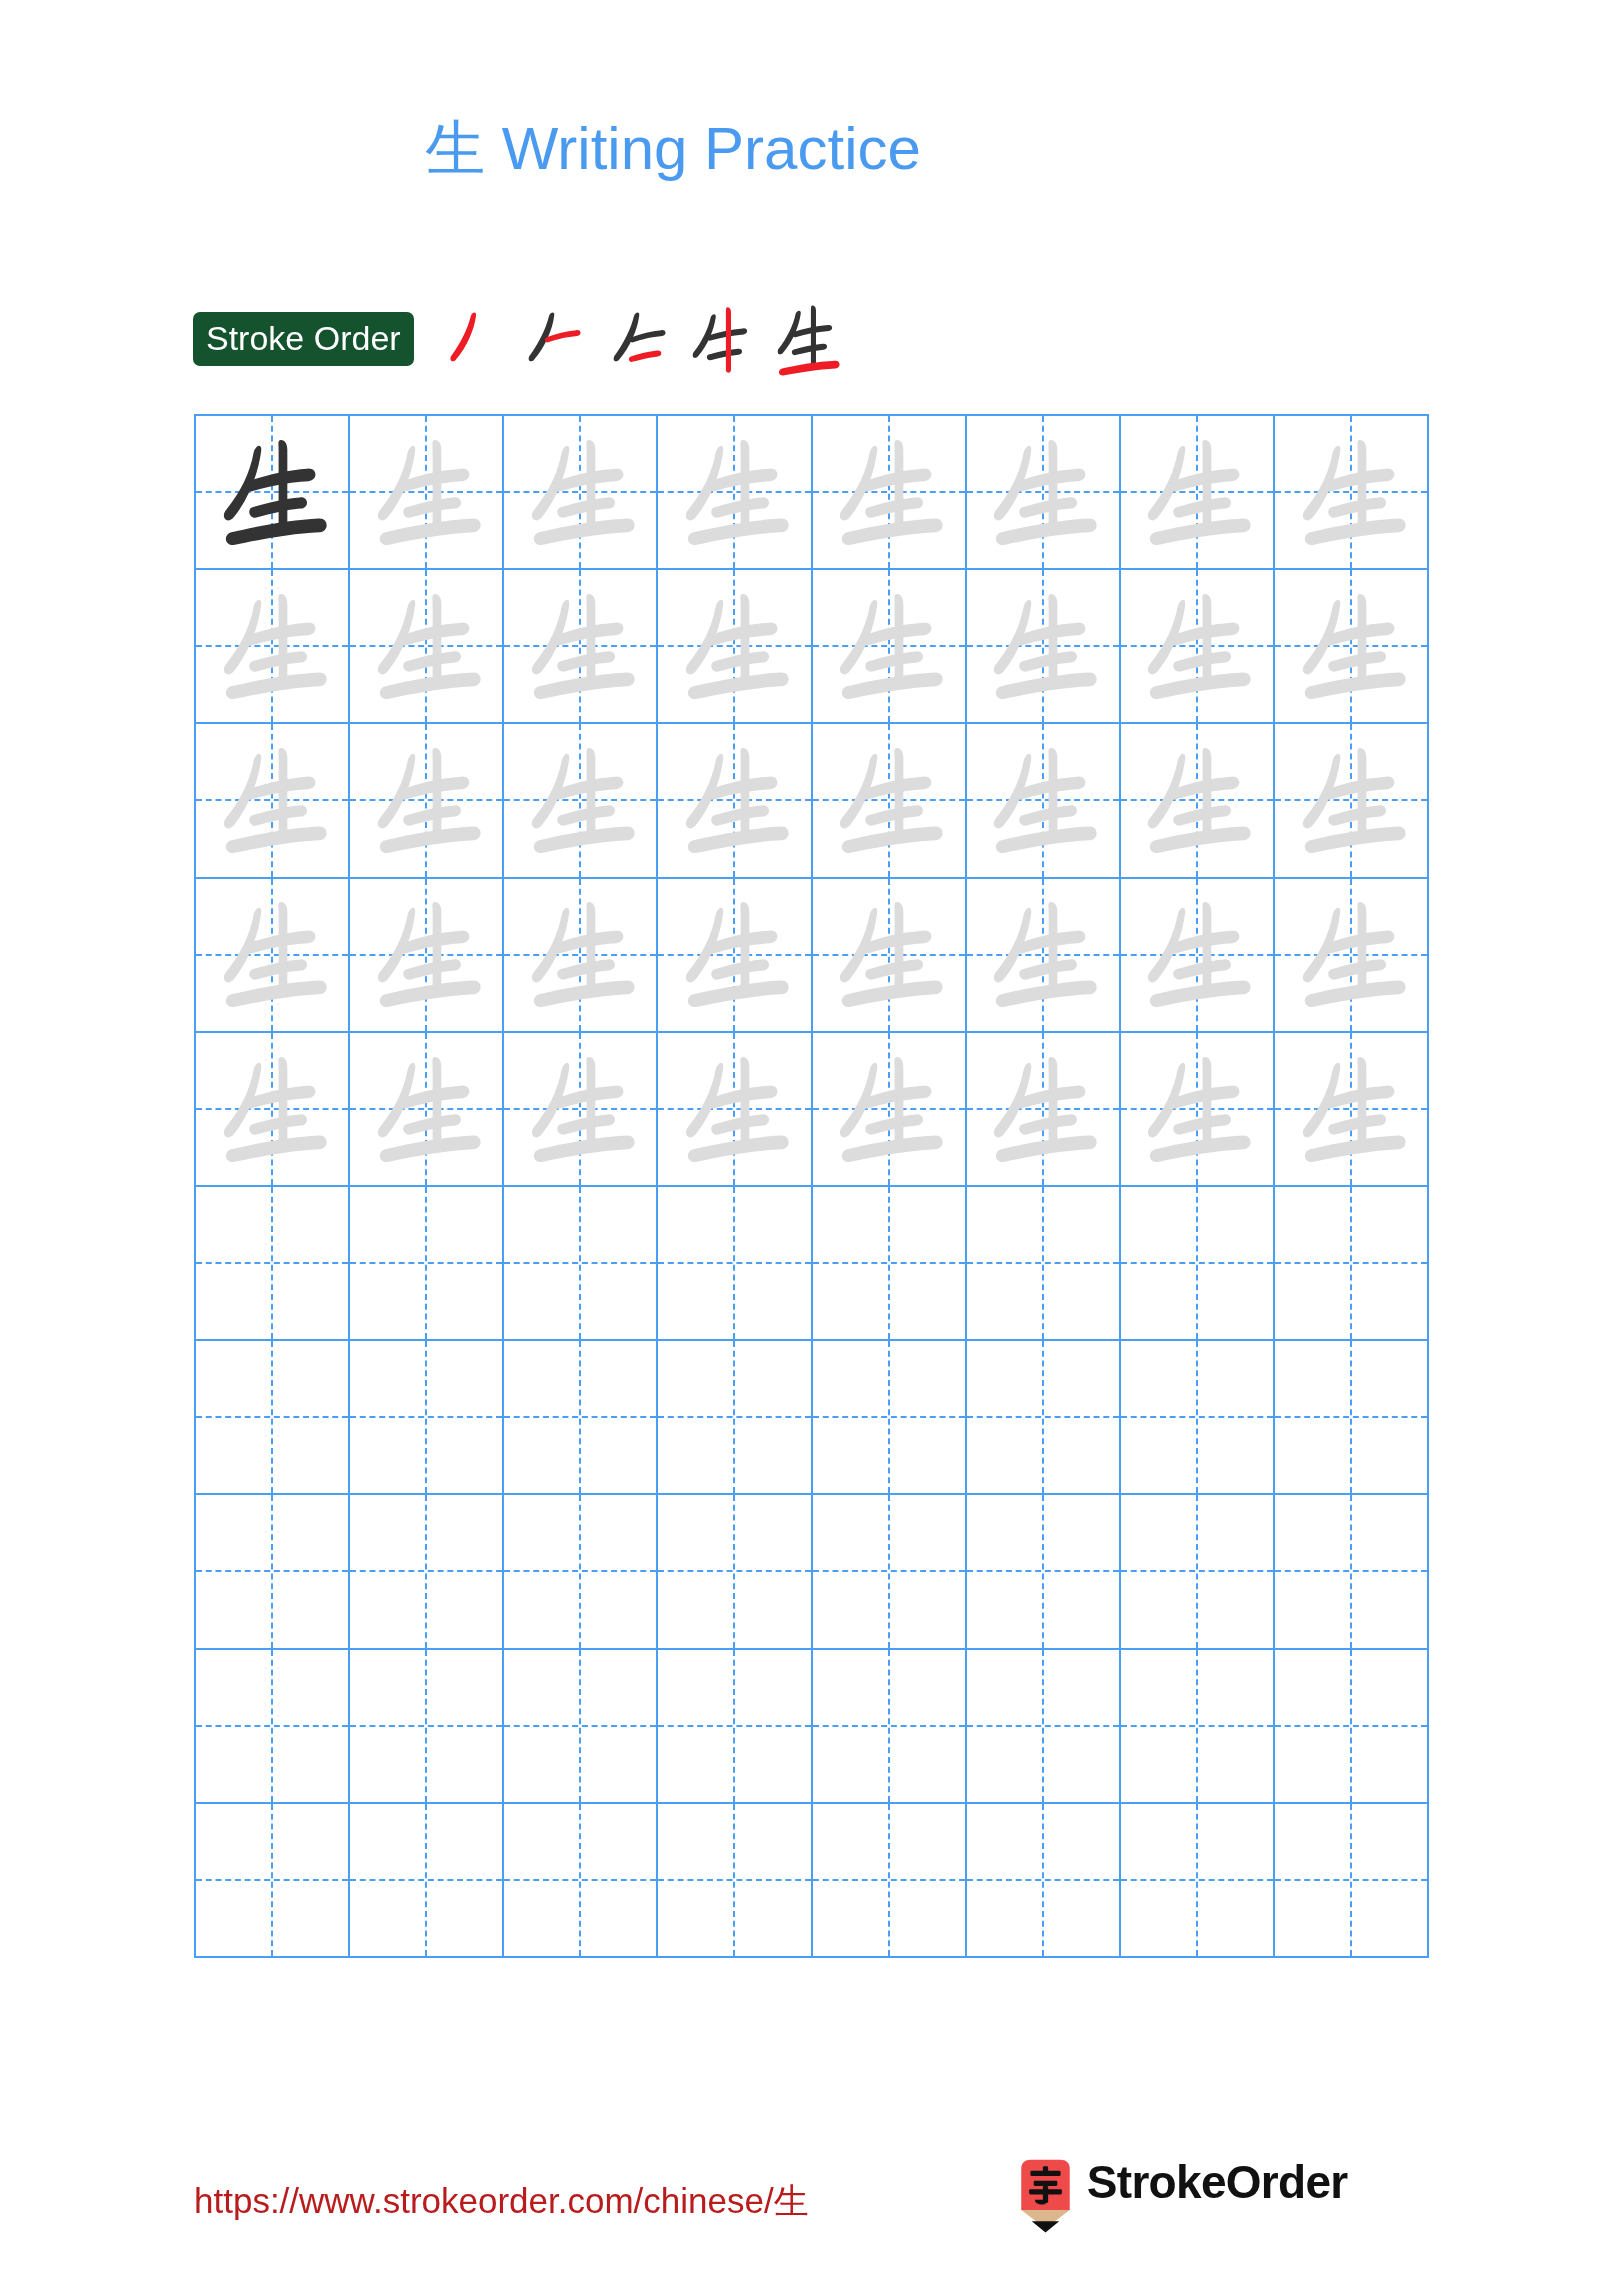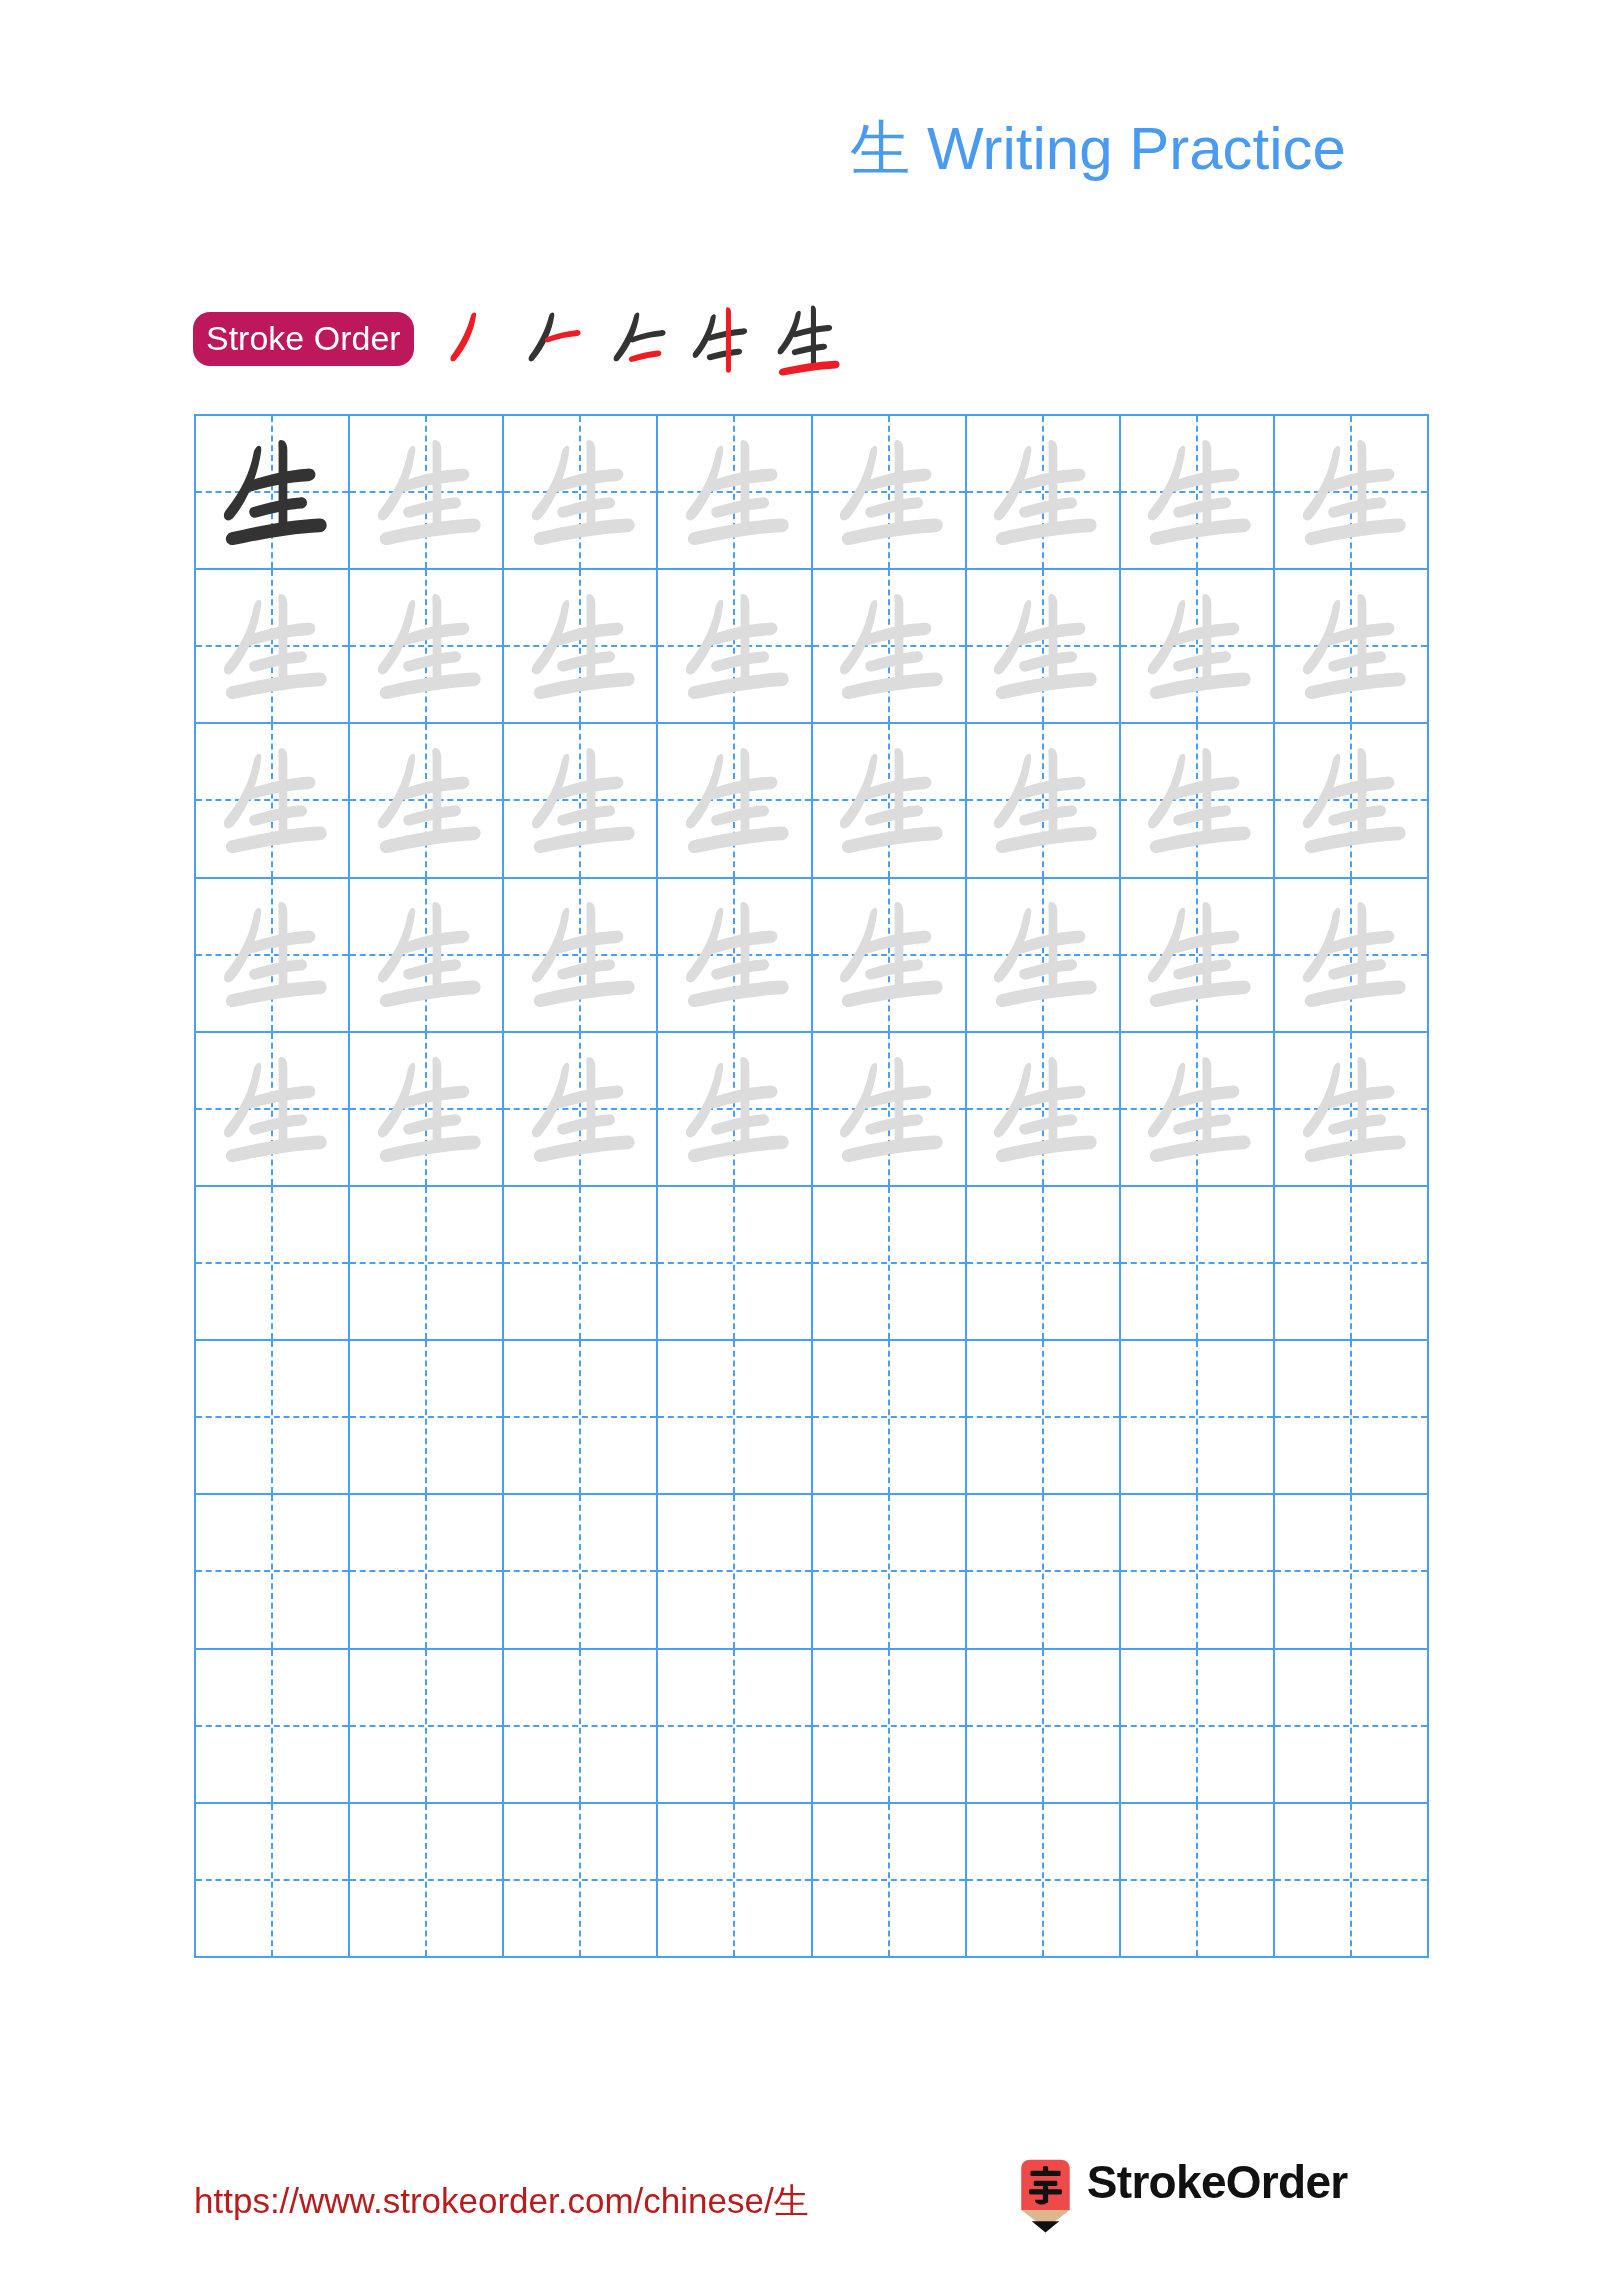--- a/index.html
+++ b/index.html
@@ -14,43 +14,43 @@
     font-family: "Liberation Sans", sans-serif;
     overflow: hidden;
   }
 
   
   .title {
     position: absolute;
     top: 109px;
     left: 0;
     width: 1346px;
-    text-align: right;
+    text-align: center;
     font-size: 60px;
     line-height: 79px;
     color: #4a9bf0;
     font-weight: 400;
     letter-spacing: 0px;
     white-space: nowrap;
   }
 
   
   .stroke-order-row {
     position: absolute;
     left: 193px;
     top: 308px;
     height: 62px;
     display: flex;
     align-items: center;
     gap: 3.9px;
   }
   .so-badge {
-    background: #be185d;
+    background: #14532d;
     color: #ffffff;
-    border-radius: 17px;
+    border-radius: 7px;
     font-size: 34px;
     line-height: 34px;
     padding: 9.2px 13px 11.8px 13px;
     white-space: nowrap;
     font-weight: 400;
     text-align: right;
   }
   .so-steps {
     display: flex;
     align-items: center;

